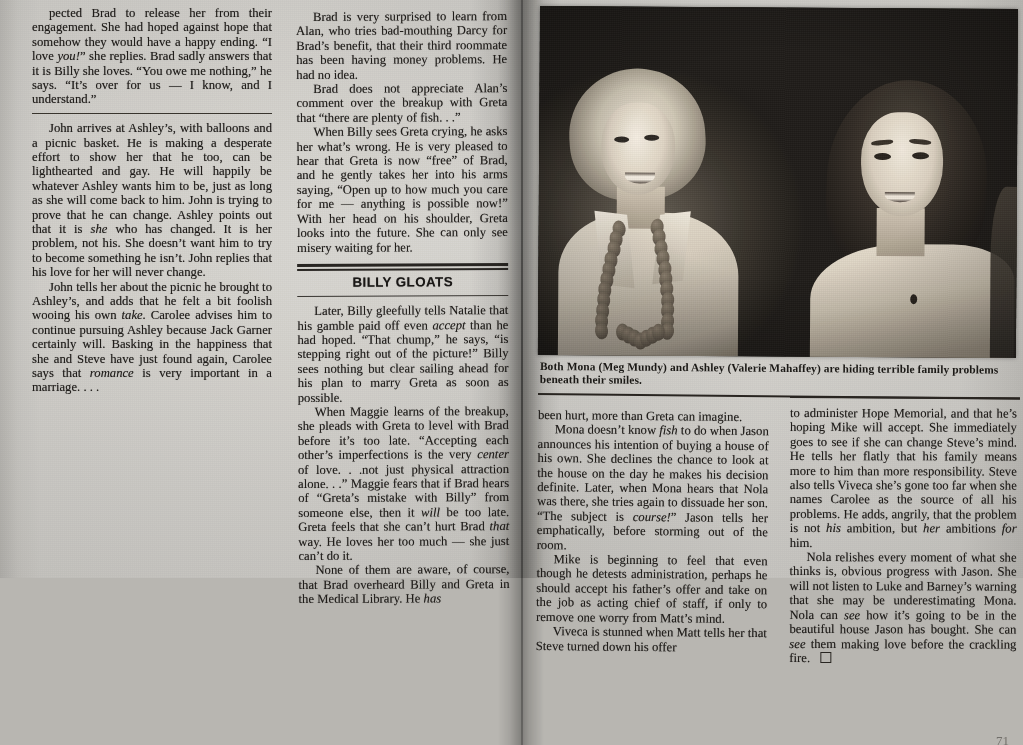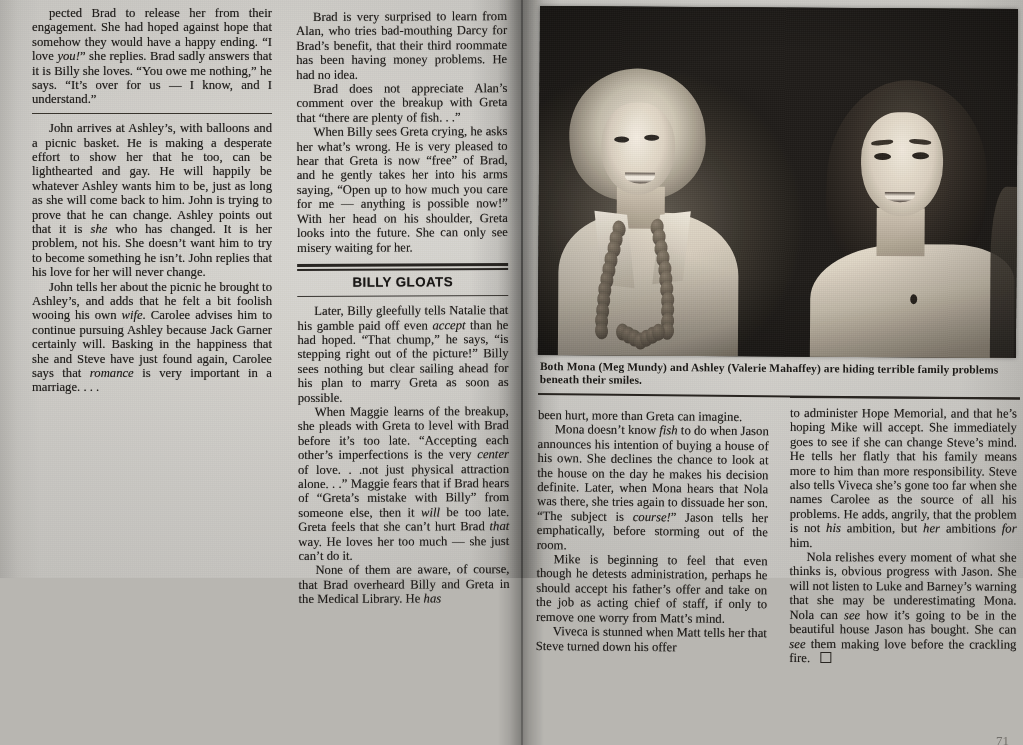--- a/index.html
+++ b/index.html
@@ -206,21 +206,21 @@
 
 <div id="page">
 
   <div class="paper"></div>
   <div class="grain"></div>
 
   <div class="col" id="col1">
     <p>pected Brad to release her from their engagement. She had hoped against hope that somehow they would have a happy ending. “I love <i>you!</i>” she replies. Brad sadly answers that it is Billy she loves. “You owe me nothing,” he says. “It’s over for us — I know, and I understand.”</p>
     <div class="toprule"></div>
     <p>John arrives at Ashley’s, with balloons and a picnic basket. He is making a desperate effort to show her that he too, can be lighthearted and gay. He will happily be whatever Ashley wants him to be, just as long as she will come back to him. John is trying to prove that he can change. Ashley points out that it is <i>she</i> who has changed. It is her problem, not his. She doesn’t want him to try to become something he isn’t. John replies that his love for her will never change.</p>
-    <p>John tells her about the picnic he brought to Ashley’s, and adds that he felt a bit foolish wooing his own <i>wife.</i> Carolee advises him to continue pursuing Ashley because Jack Garner certainly will. Basking in the happiness that she and Steve have just found again, Carolee says that <i>romance</i> is very important in a marriage. . . .</p>
+    <p>John tells her about the picnic he brought to Ashley’s, and adds that he felt a bit foolish wooing his own <i>take.</i> Carolee advises him to continue pursuing Ashley because Jack Garner certainly will. Basking in the happiness that she and Steve have just found again, Carolee says that <i>romance</i> is very important in a marriage. . . .</p>
   </div>
   <div id="folio">70</div>
 
   <div class="col" id="col2">
     <p>Brad is very surprised to learn from Alan, who tries bad-mouthing Darcy for Brad’s benefit, that their third roommate has been having money problems. He had no idea.</p>
     <p>Brad does not appreciate Alan’s comment over the breakup with Greta that “there are plenty of fish. . .”</p>
     <p>When Billy sees Greta crying, he asks her what’s wrong. He is very pleased to hear that Greta is now “free” of Brad, and he gently takes her into his arms saying, “Open up to how much you care for me — anything is possible now!” With her head on his shoulder, Greta looks into the future. She can only see misery waiting for her.</p>
 
     <div class="sect">
       <div class="rule-thick"></div>

